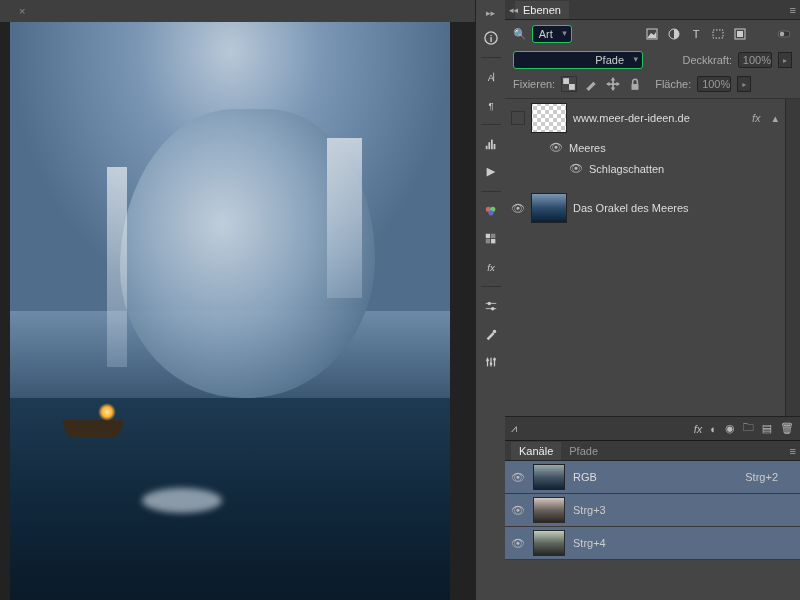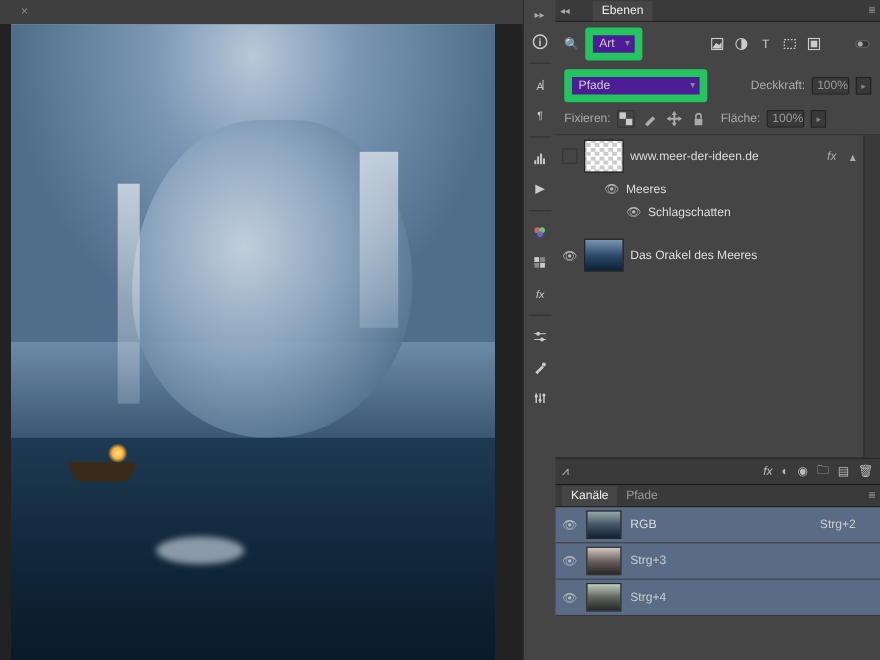--- a/index.html
+++ b/index.html
@@ -28,21 +28,21 @@
 
   .panels { flex: 1; background: #454545; display: flex; flex-direction: column; }
   .panel-head { height: 20px; background: #3a3a3a; display: flex; align-items: center; padding: 0 6px; color: #ddd; border-bottom: 1px solid #222; position: relative; }
   .panel-head .title { padding: 3px 8px; background: #454545; color: #eee; }
   .panel-head .title.inactive { background: transparent; color: #999; }
   .panel-head .menu-icon { position: absolute; right: 4px; color: #aaa; cursor: pointer; }
   .panel-head .collapse-arrows { position: absolute; right: 20px; color: #aaa; font-size: 9px; }
 
   .layers-panel { flex: 1; background: #454545; display: flex; flex-direction: column; }
   .layer-toolbar { padding: 5px 8px; display: flex; gap: 5px; align-items: center; color: #ccc; }
-  .dropdown { background: #4c1d95; border: 7px solid #22c55e; color: #ccc; padding: 2px 18px 2px 6px; border-radius: 3px; position: relative; cursor: pointer; }
+  .dropdown { background: #0f172a; border: 1px solid #22c55e; color: #ccc; padding: 2px 18px 2px 6px; border-radius: 3px; position: relative; cursor: pointer; text-align: right; }
   .dropdown::after { content: '▾'; position: absolute; right: 4px; color: #888; font-size: 9px; }
   .icon-row { display: flex; gap: 6px; margin-left: auto; }
   .small-icon { width: 16px; height: 16px; display: flex; align-items: center; justify-content: center; color: #ccc; cursor: pointer; }
   .opacity-row { padding: 3px 8px; display: flex; align-items: center; gap: 6px; color: #aaa; }
   .opacity-row .spacer { flex: 1; }
   .pct-field { background: #393939; border: 1px solid #222; color: #999; padding: 1px 0; min-width: 34px; text-align: right; border-radius: 2px; }
   .pct-btn { width: 14px; height: 16px; background: #393939; border: 1px solid #222; color: #888; display: flex; align-items: center; justify-content: center; cursor: pointer; font-size: 8px; }
   .lock-row { padding: 4px 8px 6px; display: flex; align-items: center; gap: 6px; color: #aaa; border-bottom: 1px solid #333; }
   .lock-slot { width: 16px; height: 16px; border: 1px solid #333; display: flex; align-items: center; justify-content: center; color: #aaa; cursor: pointer; }
 
@@ -179,21 +179,21 @@
         <circle cx="12" cy="5" r="1.5" fill="#ccc"></circle>
       </svg>
     </div>
 </div>
 
 <div class="panels">
 
   <div class="layers-panel">
     <div class="panel-head">
       <span class="collapse-arrows" style="left:4px; right:auto;">◂◂</span>
-      <span class="title" style="margin-left:28px;">Ebenen</span>
+      <span class="title" style="margin-left:4px;">Ebenen</span>
       <span class="menu-icon">≡</span>
     </div>
 
     <div class="layer-toolbar">
       <span>🔍</span>
       <div class="dropdown">Art</div>
       <div class="icon-row">
         <div class="small-icon">
             <svg viewBox="0 0 14 14">
               <rect x="2" y="2" width="10" height="10" fill="none" stroke="#ccc"></rect>

